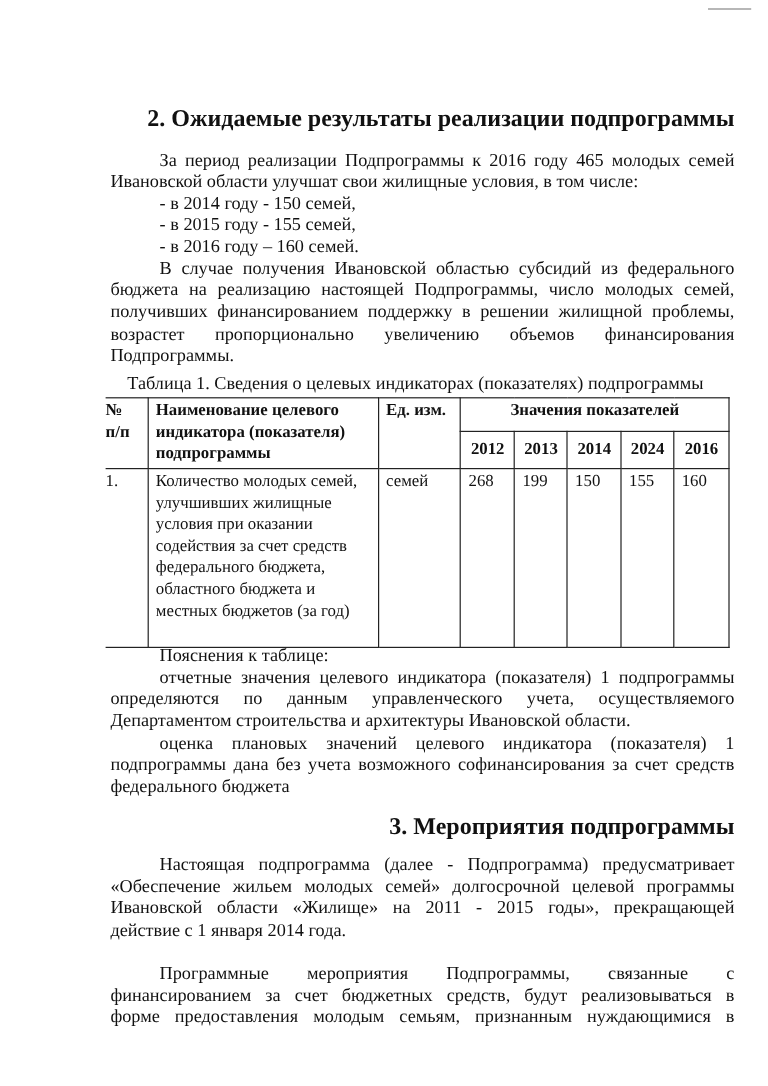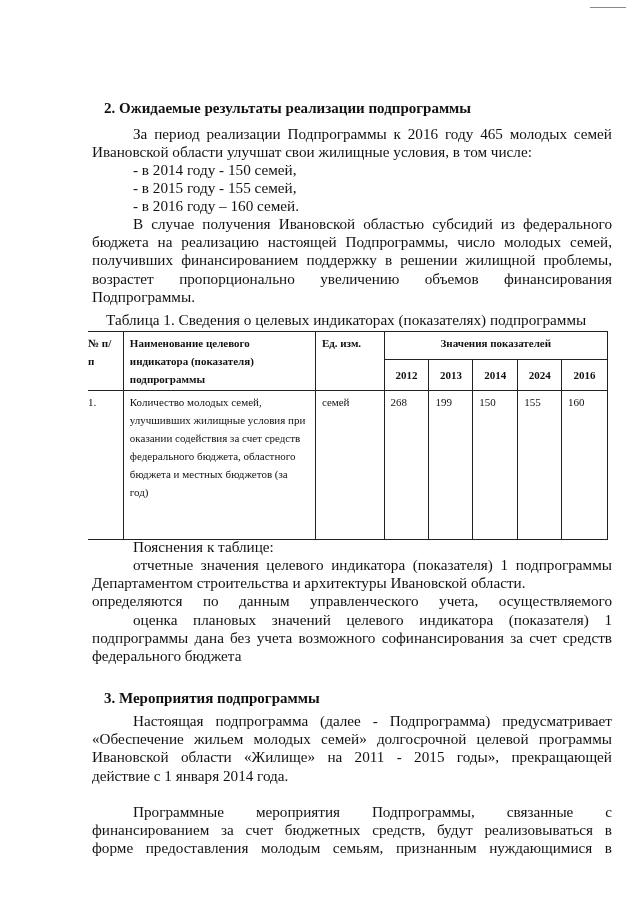--- a/index.html
+++ b/index.html
@@ -1,26 +1,26 @@
 <!DOCTYPE html>
 <html><head>
 <meta charset="utf-8">
 <style>
   html, body { margin: 0; padding: 0; background: #ffffff; }
   body { width: 640px; height: 905px; position: relative; overflow: hidden;
          font-family: "Liberation Serif", "DejaVu Serif", serif; color: #111; font-size: 15.2px; }
   .corner-mark { position: absolute; left: 590px; top: 7px; width: 36px; height: 1px; background: #888; }
   .page { position: absolute; left: 92px; top: 0; width: 520px; }
-  h2 { font-size: 15px; font-weight: bold; text-align: left; margin: 12px; position: absolute; left: 0; width: 520px; }
+  h2 { font-size: 20px; font-weight: bold; text-align: right; margin: 0; position: absolute; left: 0; width: 520px; }
   .p { position: absolute; left: 0; width: 520px; line-height: 18.2px; text-align: justify; margin: 0; }
   .line { display: block; text-align: justify; text-align-last: justify; }
   .line.last { text-align-last: left; }
   .li { position: absolute; left: 41px; line-height: 18.2px; }
   .caption { position: absolute; left: 14px; top: 311px; line-height: 18px; white-space: nowrap; }
-  table.ind { position: absolute; left: -4px; top: 331px; border-collapse: collapse; font-size: 11px; }
+  table.ind { position: absolute; left: -4px; top: 331px; border-collapse: collapse; font-size: 14px; }
   table.ind td, table.ind th { border: 1px solid #222; vertical-align: top; padding: 2px 6px; line-height: 18px; }
   table.ind th { font-weight: bold; text-align: left; }
   table.ind .noleft { border-left: none; }
   table.ind th.center { text-align: center; }
   table.ind th.yr { text-align: center; height: 30px; vertical-align: middle; padding: 0 4px; }
 </style>
 </head>
 <body>
 
 <div class="corner-mark"></div>
@@ -73,22 +73,22 @@
       <td>155</td>
       <td>160</td>
     </tr>
   </tbody>
     </table>
 
   <div class="li" style="top:538px;">Пояснения к таблице:</div>
 
   <div class="p" style="top:556px;">
     <span class="line" style="padding-left:41px;">отчетные значения целевого индикатора (показателя) 1 подпрограммы</span>
+    <span class="line">определяются по данным управленческого учета, осуществляемого</span>
     <span class="line last">Департаментом строительства и архитектуры Ивановской области.</span>
-    <span class="line">определяются по данным управленческого учета, осуществляемого</span>
   </div>
 
   <div class="p" style="top:611px;">
     <span class="line" style="padding-left:41px;">оценка плановых значений целевого индикатора (показателя) 1</span>
     <span class="line">подпрограммы дана без учета возможного софинансирования за счет средств</span>
     <span class="line last">федерального бюджета</span>
   </div>
 
   <h2 style="top:678px;">3. Мероприятия подпрограммы</h2>
 

